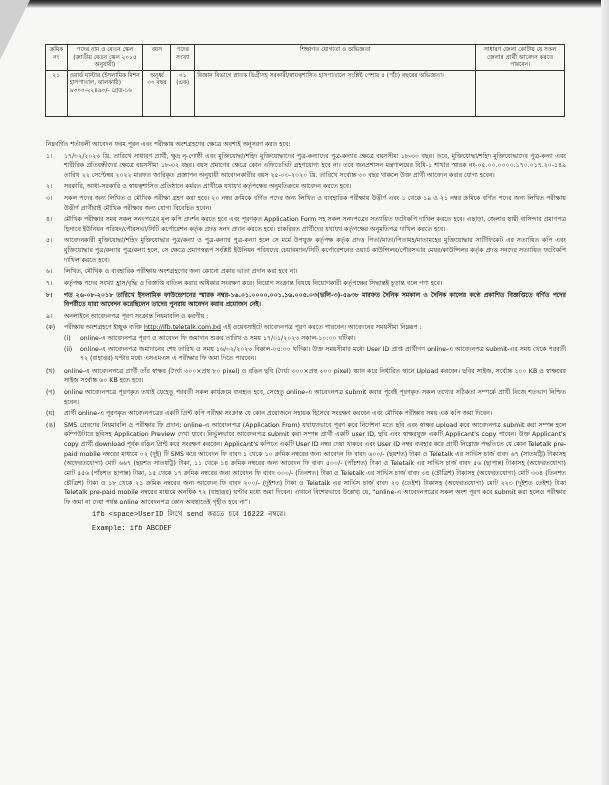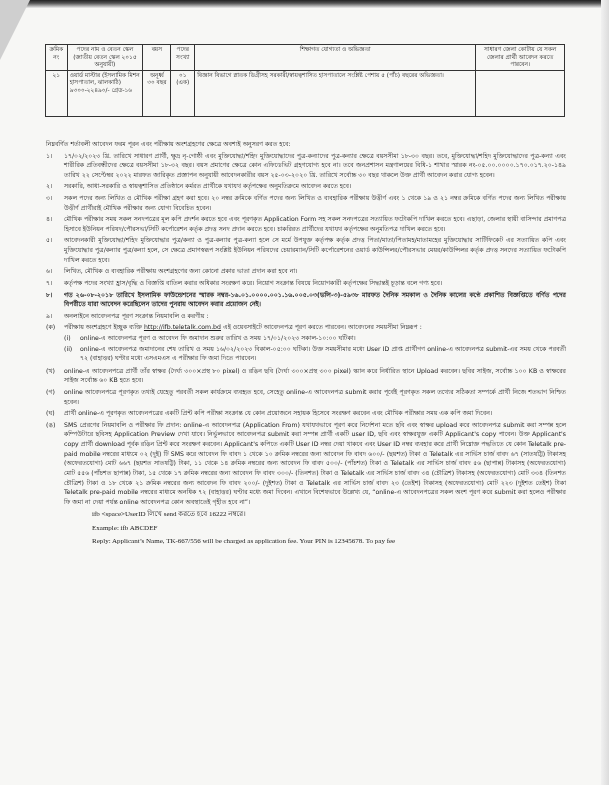--- a/index.html
+++ b/index.html
@@ -27,21 +27,21 @@
   .intro { margin-bottom: 2px; }
   .item { display: flex; margin-bottom: 2px; }
   .num { width: 18px; flex: none; }
   .body { flex: 1; text-align: justify; }
   .bold { font-weight: bold; }
   .sub { display: flex; margin: 1px 0 2px 0; }
   .sub .num { width: 18px; }
   .subsub { display: flex; margin: 1px 0 1px 0; }
   .subsub .num { width: 16px; }
   .link { text-decoration: underline; }
-  .sms { padding-left: 46px; font-family: Liberation Serif, serif; font-size: 7px; line-height: 1.9; }
+  .sms { padding-left: 46px; font-family: Liberation Mono, monospace; font-size: 7px; line-height: 1.9; }
 </style>
 </head>
 <body>
 
 <div class="page">
   <div class="top-shadow"></div>
   <div class="corner-fold"></div>
   <div class="right-edge"></div>
 
   <table class="jobs">
@@ -136,16 +136,15 @@
       <span class="body">প্রার্থী online-এ পূরণকৃত আবেদনপত্রের একটি প্রিন্ট কপি পরীক্ষা সংক্রান্ত যে কোন প্রয়োজনে সহায়ক হিসেবে সংরক্ষণ করবেন এবং মৌখিক পরীক্ষার সময় এক কপি জমা দিবেন।</span>
     </div>
     <div class="sub">
       <span class="num">(ঙ)</span>
       <span class="body">SMS প্রেরণের নিয়মাবলি ও পরীক্ষার ফি প্রদান: online-এ আবেদনপত্র (Application From) যথাযথভাবে পূরণ করে নির্দেশনা মতে ছবি এবং স্বাক্ষর upload করে আবেদনপত্র submit করা সম্পন্ন হলে কম্পিউটারে ছবিসহ Application Preview দেখা যাবে। নির্ভুলভাবে আবেদনপত্র submit করা সম্পন্ন প্রার্থী একটি user ID, ছবি এবং স্বাক্ষরযুক্ত একটি Applicant's copy পাবেন। উক্ত Applicant's copy প্রার্থী download পূর্বক রঙিন প্রিন্ট করে সংরক্ষণ করবেন। Applicant's কপিতে একটি User ID নম্বর দেয়া থাকবে এবং User ID নম্বর ব্যবহার করে প্রার্থী নিম্নোক্ত পদ্ধতিতে যে কোন Teletalk pre-paid mobile নম্বরের মাধ্যমে ০২ (দুই) টি SMS করে আবেদন ফি বাবদ ১ থেকে ১০ ক্রমিক নম্বরের জন্য আবেদন ফি বাবদ ৬০০/- (ছয়শত) টাকা ও Teletalk এর সার্ভিস চার্জ বাবদ ৬৭ (সাতষট্টি) টাকাসহ (অফেরতযোগ্য) মোট ৬৬৭ (ছয়শত সাতষট্টি) টাকা, ১১ থেকে ১৪ ক্রমিক নম্বরের জন্য আবেদন ফি বাবদ ৫০০/- (পাঁচশত) টাকা ও Teletalk এর সার্ভিস চার্জ বাবদ ৫৬ (ছাপান্ন) টাকাসহ (অফেরতযোগ্য) মোট ৫৫৬ (পাঁচশত ছাপান্ন) টাকা, ১৫ থেকে ১৭ ক্রমিক নম্বরের জন্য আবেদন ফি বাবদ ৩০০/- (তিনশত) টাকা ও Teletalk এর সার্ভিস চার্জ বাবদ ৩৪ (চৌত্রিশ) টাকাসহ (অফেরতযোগ্য) মোট ৩৩৪ (তিনশত চৌত্রিশ) টাকা ও ১৮ থেকে ২১ ক্রমিক নম্বরের জন্য আবেদন ফি বাবদ ২০০/- (দুইশত) টাকা ও Teletalk এর সার্ভিস চার্জ বাবদ ২৩ (তেইশ) টাকাসহ (অফেরতযোগ্য) মোট ২২৩ (দুইশত তেইশ) টাকা Teletalk pre-paid mobile নম্বরের মাধ্যমে অনধিক ৭২ (বাহাত্তর) ঘণ্টার মধ্যে জমা দিবেন। এখানে বিশেষভাবে উল্লেখ্য যে, “online-এ আবেদনপত্রের সকল অংশ পূরণ করে submit করা হলেও পরীক্ষার ফি জমা না দেয়া পর্যন্ত online আবেদনপত্র কোন অবস্থাতেই গৃহীত হবে না”।</span>
     </div>
 
     <div class="sms">
       <div>ifb &lt;space&gt;UserID লিখে send করতে হবে 16222 নম্বরে।</div>
       <div>Example: ifb ABCDEF</div>
-      <div>Reply: Applicant’s Name, TK-667/556 will be charged as application fee. Your PIN is 12345678. To pay fee</div>
     </div>
   </div>
 </div>
 
 </body></html>

